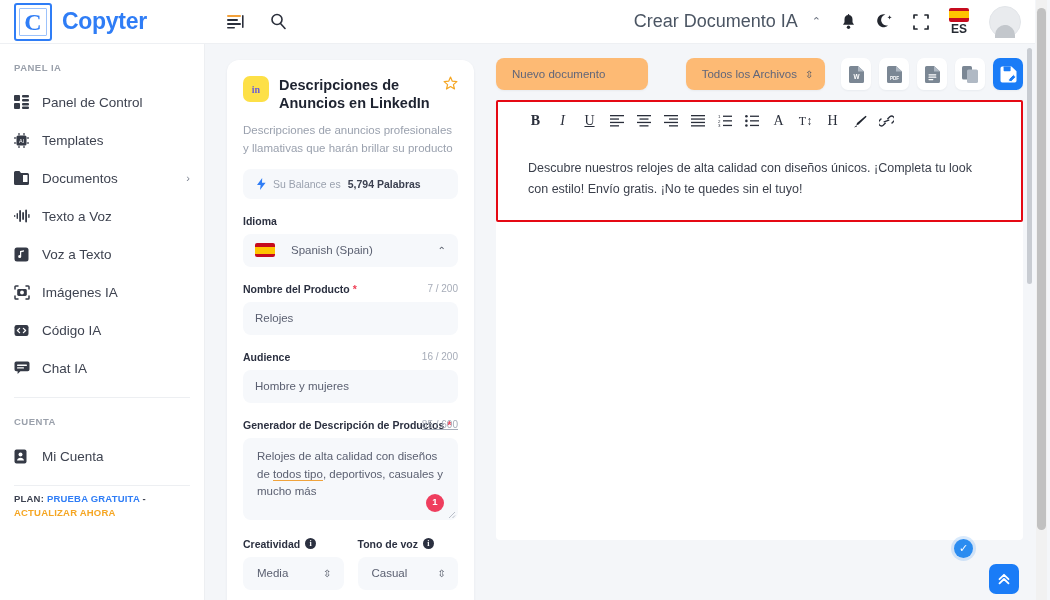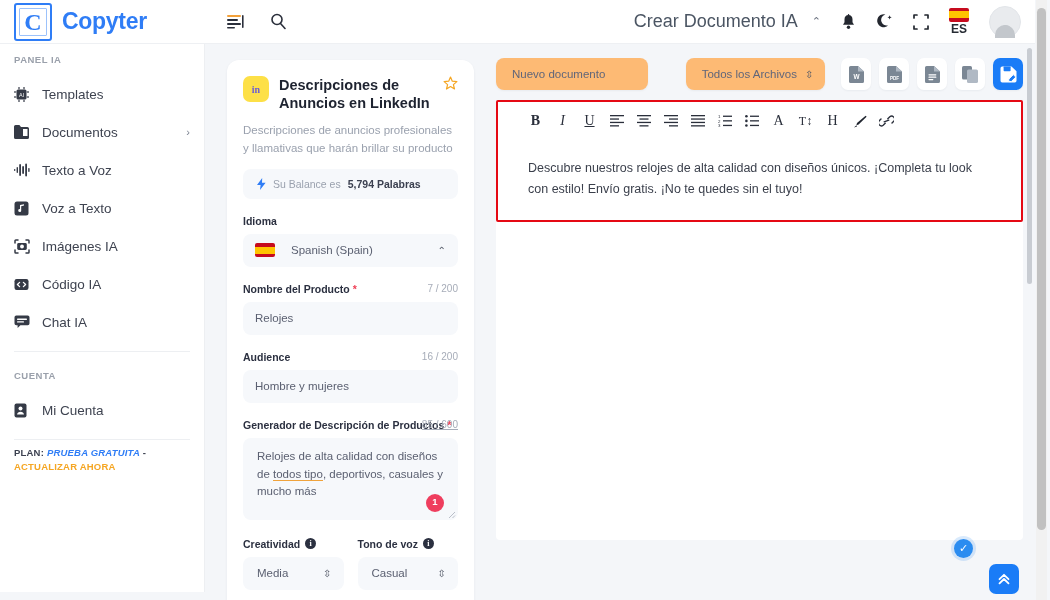--- a/index.html
+++ b/index.html
@@ -48,38 +48,38 @@
   .lang-code { font-size:12px; font-weight:700; color:#262b33; }
   .avatar {
     width: 32px; height:32px; border-radius:50%; background:#e9ebee;
     border:1px solid #e2e5e9; display:flex; align-items:flex-end; justify-content:center; overflow:hidden;
   }
   .avatar .head { width:11px; height:11px; border-radius:50%; background:#c3c7cc; margin-bottom:1px; }
   .avatar-wrap { position:relative; width:32px;height:32px; }
 
   
   .sidebar {
-    position:absolute; left:0; top:36px; width:205px; height:556px;
+    position:absolute; left:0; top:44px; width:205px; height:556px;
     background:#ffffff; border-right:1px solid #edeff2; overflow:hidden;
   }
   .side-head {
     font-size: 9.5px; letter-spacing:.5px; color:#9aa0ab; font-weight:700;
     padding: 18px 0 10px 14px;
   }
   .side-item {
     display:flex; align-items:center; height: 38px; padding-left: 14px; padding-right:14px;
     cursor:pointer; color:#3e4350; font-size: 13.5px;
   }
   .side-ico { width: 28px; display:flex; align-items:center; color:#353a46; }
   .side-label { flex:1; }
   .side-chev { color:#7b8290; font-size: 11px; }
   .side-div { height:1px; background:#edeff2; margin: 10px 14px 0 14px; }
   .plan-line { padding: 6px 14px 0 14px; font-size: 9.5px; font-weight:700; line-height:1.5; letter-spacing:.2px; }
   .plan-label { color:#3c4150; }
-  .plan-free { color:#2f7df6;font-style:italic; }
+  .plan-free { color:#2f7df6; }
   .plan-dash { color:#3c4150; }
   .plan-upd { color:#f5a623; }
 
   
   .midpanel {
     position:absolute; left:205px; top:44px; width:283px; height:556px;
     background:#f4f6f9; padding: 16px 14px 0 22px; overflow:hidden;
   }
   .card {
     background:#fff; border-radius: 12px; padding: 16px 16px 20px 16px;
@@ -278,20 +278,33 @@
           <span class="head"></span>
         </span>
         <span style="position:absolute;left:6px;top:19px;width:20px;height:13px;border-radius:10px 10px 0 0;background:#c3c7cc;"></span>
       </span>
     </div>
   </div>
 
   <div class="sidebar">
     <div class="side-head">PANEL IA</div>
 
+    <div class="side-item">
+      <span class="side-ico">
+        <svg width="15" height="14" viewBox="0 0 15 14">
+            <rect x="0" y="0" width="6" height="6" rx="1" fill="#353a46"></rect>
+            <rect x="8" y="0" width="7" height="2.4" rx="1" fill="#353a46"></rect>
+            <rect x="8" y="4" width="7" height="2.4" rx="1" fill="#353a46"></rect>
+            <rect x="0" y="8" width="6" height="6" rx="1" fill="#353a46"></rect>
+            <rect x="8" y="8" width="7" height="2.4" rx="1" fill="#353a46"></rect>
+            <rect x="8" y="11.6" width="7" height="2.4" rx="1" fill="#353a46"></rect>
+          </svg>
+      </span>
+      <span class="side-label">Panel de Control</span>
+    </div>
 
     <div class="side-item">
       <span class="side-ico">
         <svg width="15" height="15" viewBox="0 0 15 15">
           <rect x="2.5" y="2.5" width="10" height="10" rx="1.6" fill="#353a46"></rect>
           <text x="7.5" y="9.6" font-size="5.4" fill="#fff" text-anchor="middle" font-family="Liberation Sans">AI</text>
           <g stroke="#353a46" stroke-width="1.2">
               <line x1="5" y1="0" x2="5" y2="2.2"></line>
               <line x1="10" y1="0" x2="10" y2="2.2"></line>
               <line x1="5" y1="12.8" x2="5" y2="15"></line>

